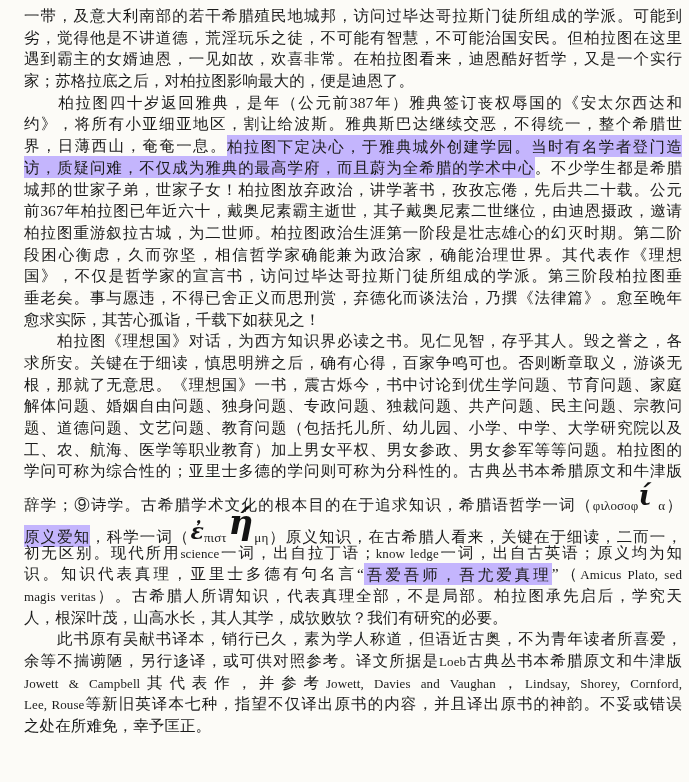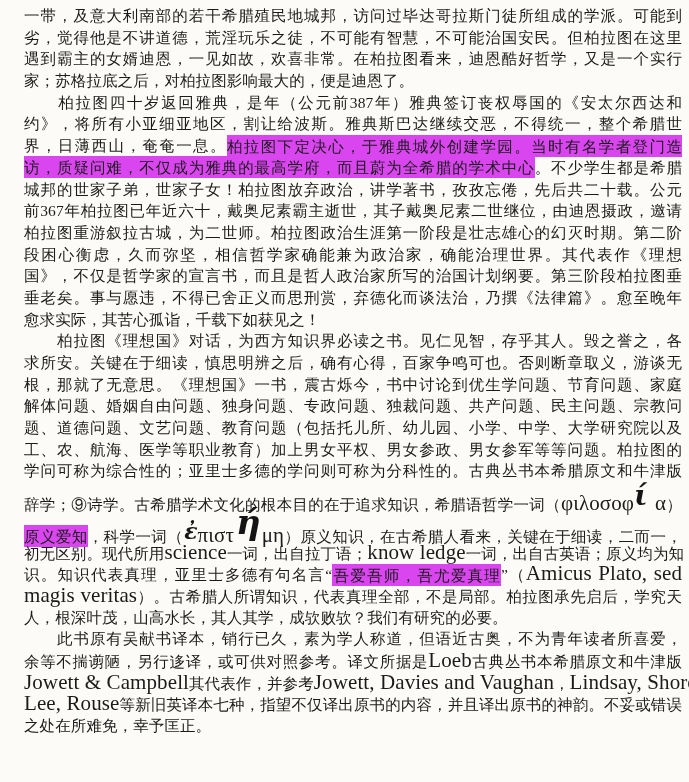--- a/index.html
+++ b/index.html
@@ -31,25 +31,25 @@
     margin-left: 16px;
   }
   .line.eop {
     text-align-last: left;
   }
   .line.gap {
     margin-top: 8px;
   }
   .seg-n { }
   .seg-h {
-    background: #d946ef;
+    background: #c4b5fd;
     padding: 2.5px 0;
   }
   .seg-l {
-    font-size: 21px;
+    font-size: 13px;
   }
   .seg-hand {
     font-family: "DejaVu Serif", serif;
     font-style: italic;
     font-weight: bold;
     font-size: 28px;
     color: #141414;
     position: relative;
     top: -5px;
     margin: 0 2px 0 0;
@@ -76,21 +76,21 @@
       <div class="line"><span class="seg-n">遇到霸主的女婿迪恩，一见如故，欢喜非常。在柏拉图看来，迪恩酷好哲学，又是一个实行</span></div>
       <div class="line eop"><span class="seg-n">家；苏格拉底之后，对柏拉图影响最大的，便是迪恩了。</span></div>
       <div class="line"><span class="seg-n">　　柏拉图四十岁返回雅典，是年（公元前387年）雅典签订丧权辱国的《安太尔西达和</span></div>
       <div class="line"><span class="seg-n">约》，将所有小亚细亚地区，割让给波斯。雅典斯巴达继续交恶，不得统一，整个希腊世</span></div>
       <div class="line"><span class="seg-n">界，日薄西山，奄奄一息。</span><span class="seg-h">柏拉图下定决心，于雅典城外创建学园。当时有名学者登门造</span></div>
       <div class="line"><span class="seg-h">访，质疑问难，不仅成为雅典的最高学府，而且蔚为全希腊的学术中心</span><span class="seg-n">。不少学生都是希腊</span></div>
       <div class="line"><span class="seg-n">城邦的世家子弟，世家子女！柏拉图放弃政治，讲学著书，孜孜忘倦，先后共二十载。公元</span></div>
       <div class="line"><span class="seg-n">前367年柏拉图已年近六十，戴奥尼素霸主逝世，其子戴奥尼素二世继位，由迪恩摄政，邀请</span></div>
       <div class="line"><span class="seg-n">柏拉图重游叙拉古城，为二世师。柏拉图政治生涯第一阶段是壮志雄心的幻灭时期。第二阶</span></div>
       <div class="line"><span class="seg-n">段困心衡虑，久而弥坚，相信哲学家确能兼为政治家，确能治理世界。其代表作《理想</span></div>
-      <div class="line"><span class="seg-n">国》，不仅是哲学家的宣言书，而且是哲人政治家所写的治国计划纲要。第三阶段柏拉图垂</span></div>
+      <div class="line"><span class="seg-n">国》，不仅是哲学家的宣言书，访问过毕达哥拉斯门徒所组成的学派。第三阶段柏拉图垂</span></div>
       <div class="line"><span class="seg-n">垂老矣。事与愿违，不得已舍正义而思刑赏，弃德化而谈法治，乃撰《法律篇》。愈至晚年</span></div>
       <div class="line eop"><span class="seg-n">愈求实际，其苦心孤诣，千载下如获见之！</span></div>
       <div class="line"><span class="seg-n">　　柏拉图《理想国》对话，为西方知识界必读之书。见仁见智，存乎其人。毁之誉之，各</span></div>
       <div class="line"><span class="seg-n">求所安。关键在于细读，慎思明辨之后，确有心得，百家争鸣可也。否则断章取义，游谈无</span></div>
       <div class="line"><span class="seg-n">根，那就了无意思。《理想国》一书，震古烁今，书中讨论到优生学问题、节育问题、家庭</span></div>
       <div class="line"><span class="seg-n">解体问题、婚姻自由问题、独身问题、专政问题、独裁问题、共产问题、民主问题、宗教问</span></div>
       <div class="line"><span class="seg-n">题、道德问题、文艺问题、教育问题（包括托儿所、幼儿园、小学、中学、大学研究院以及</span></div>
       <div class="line"><span class="seg-n">工、农、航海、医学等职业教育）加上男女平权、男女参政、男女参军等等问题。柏拉图的</span></div>
       <div class="line"><span class="seg-n">学问可称为综合性的；亚里士多德的学问则可称为分科性的。古典丛书本希腊原文和牛津版</span></div>
       <div class="line gap"><span class="seg-n">辞学；⑨诗学。古希腊学术文化的根本目的在于追求知识，希腊语哲学一词（</span><span class="seg-l">φιλοσοφ</span><span class="seg-hand">ί</span><span class="seg-l"> α</span><span class="seg-n">）</span></div>

